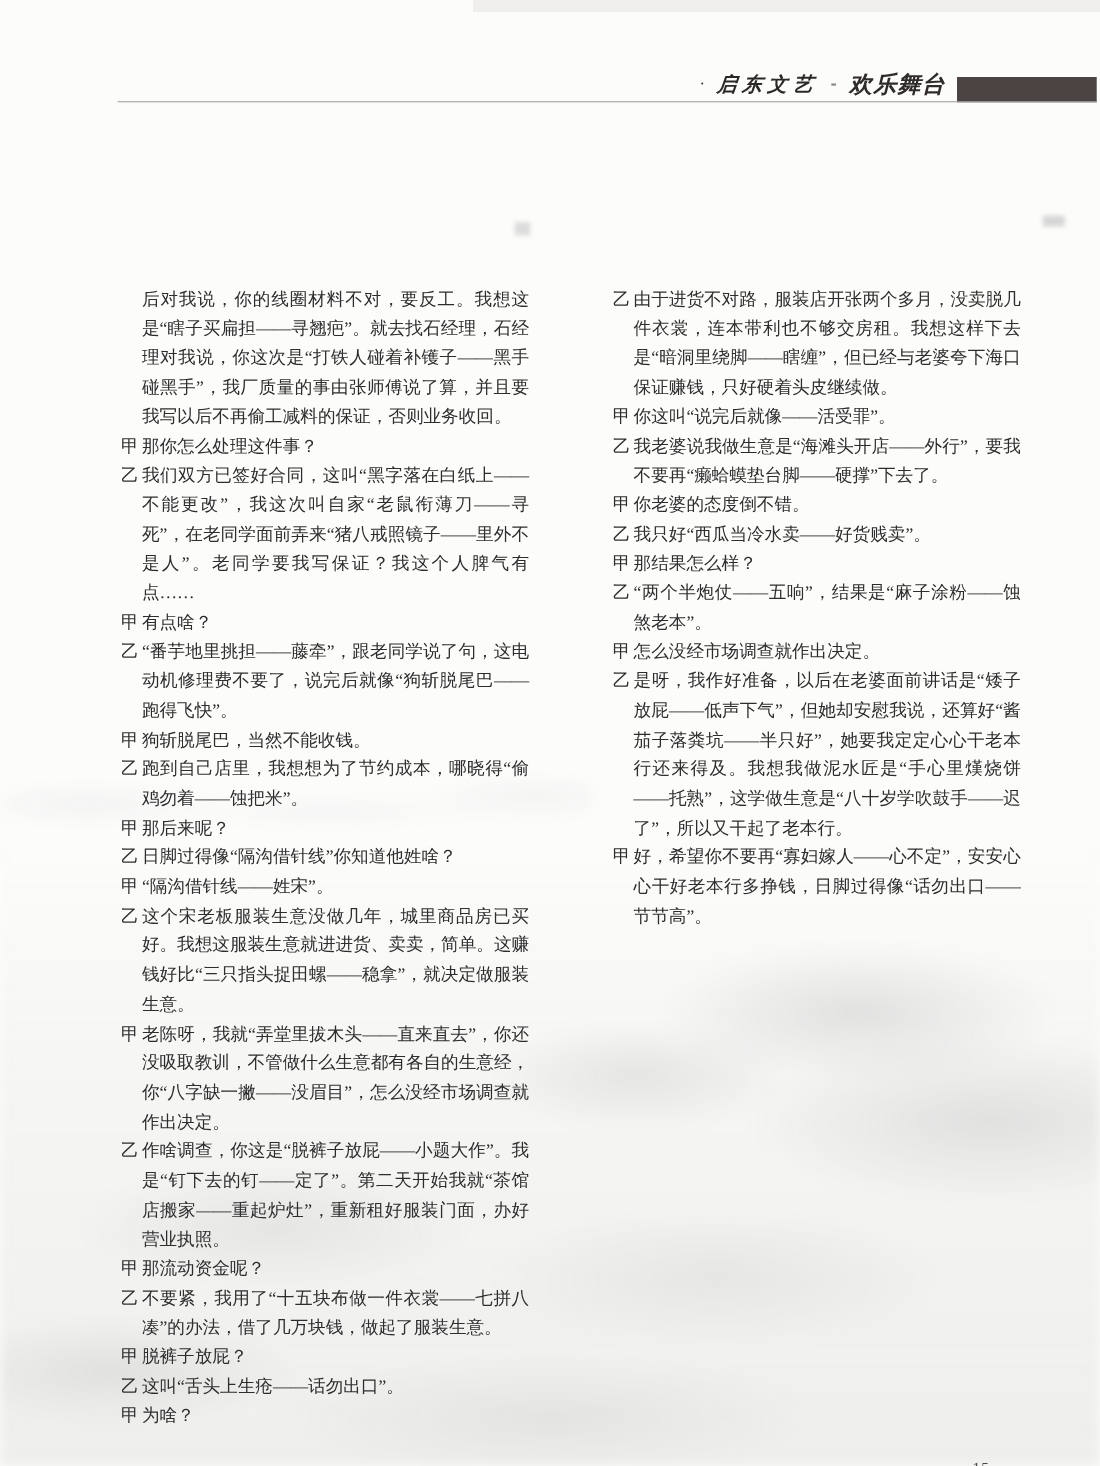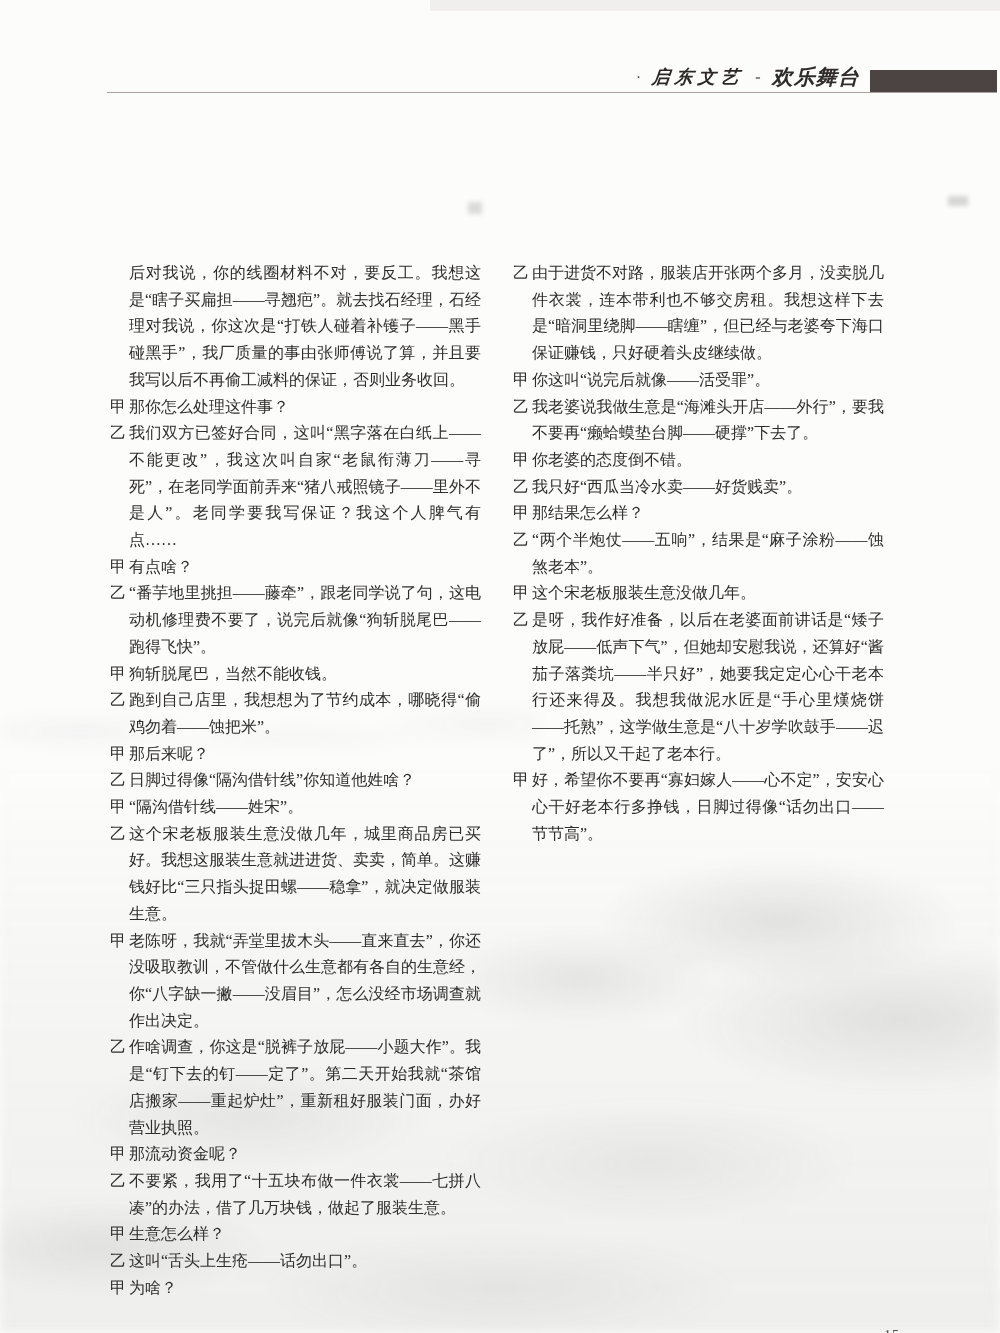--- a/index.html
+++ b/index.html
@@ -46,21 +46,21 @@
   .hdr-sep { color:#8d8884; font-weight:bold; font-family:"DejaVu Sans",sans-serif; font-size:14px; }
   .hdr-section {
     font-family:"DejaVu Sans","Liberation Sans",sans-serif; font-weight:bold;
     font-size:21px; letter-spacing:1px; color:#2f2b2a;font-style:italic;
   }
   .header-bar { position:absolute; top:70px; left:870px; width:127px; height:23px; background:#4b4443; }
   .header-rule { position:absolute; top:92px; left:107px; width:890px; height:1px; background:#a7a29e; }
   
   .columns {
     position:absolute; top:260px; left:110px; width:806px;
-    display:flex; gap:32px;
+    display:flex; gap:76px;
   }
   .col { width:371px; flex:0 0 371px; }
   .dlg-row { display:flex; align-items:flex-start; font-size:16px; line-height:26.7px; }
   .speaker { flex:0 0 19px; width:19px; color:#2e2c2d; }
   .utterance { flex:1; text-align:justify; text-align-last:left; color:#2e2c2d; }
   
   .page-number { position:absolute; top:1328px; left:884px; font-size:14px; color:#4a4a4a; letter-spacing:1px; }
 </style>
 </head>
 <body>
@@ -140,21 +140,21 @@
         <div class="dlg-row">
           <span class="speaker">甲</span>
           <span class="utterance">那流动资金呢？</span>
         </div>
         <div class="dlg-row">
           <span class="speaker">乙</span>
           <span class="utterance">不要紧，我用了“十五块布做一件衣裳——七拼八凑”的办法，借了几万块钱，做起了服装生意。</span>
         </div>
         <div class="dlg-row">
           <span class="speaker">甲</span>
-          <span class="utterance">生意怎么样？</span>
+          <span class="utterance">脱裤子放屁？</span>
         </div>
         <div class="dlg-row">
           <span class="speaker">乙</span>
           <span class="utterance">这叫“舌头上生疮——话勿出口”。</span>
         </div>
         <div class="dlg-row">
           <span class="speaker">甲</span>
           <span class="utterance">为啥？</span>
         </div>
       </section>
@@ -182,21 +182,21 @@
         <div class="dlg-row">
           <span class="speaker">甲</span>
           <span class="utterance">那结果怎么样？</span>
         </div>
         <div class="dlg-row">
           <span class="speaker">乙</span>
           <span class="utterance">“两个半炮仗——五响”，结果是“麻子涂粉——蚀煞老本”。</span>
         </div>
         <div class="dlg-row">
           <span class="speaker">甲</span>
-          <span class="utterance">这个宋老板服装生意没做几年。</span>
+          <span class="utterance">怎么没经市场调查就作出决定。</span>
         </div>
         <div class="dlg-row">
           <span class="speaker">乙</span>
           <span class="utterance">是呀，我作好准备，以后在老婆面前讲话是“矮子放屁——低声下气”，但她却安慰我说，还算好“酱茄子落粪坑——半只好”，她要我定定心心干老本行还来得及。我想我做泥水匠是“手心里熯烧饼——托熟”，这学做生意是“八十岁学吹鼓手——迟了”，所以又干起了老本行。</span>
         </div>
         <div class="dlg-row">
           <span class="speaker">甲</span>
           <span class="utterance">好，希望你不要再“寡妇嫁人——心不定”，安安心心干好老本行多挣钱，日脚过得像“话勿出口——节节高”。</span>
         </div>
       </section>

